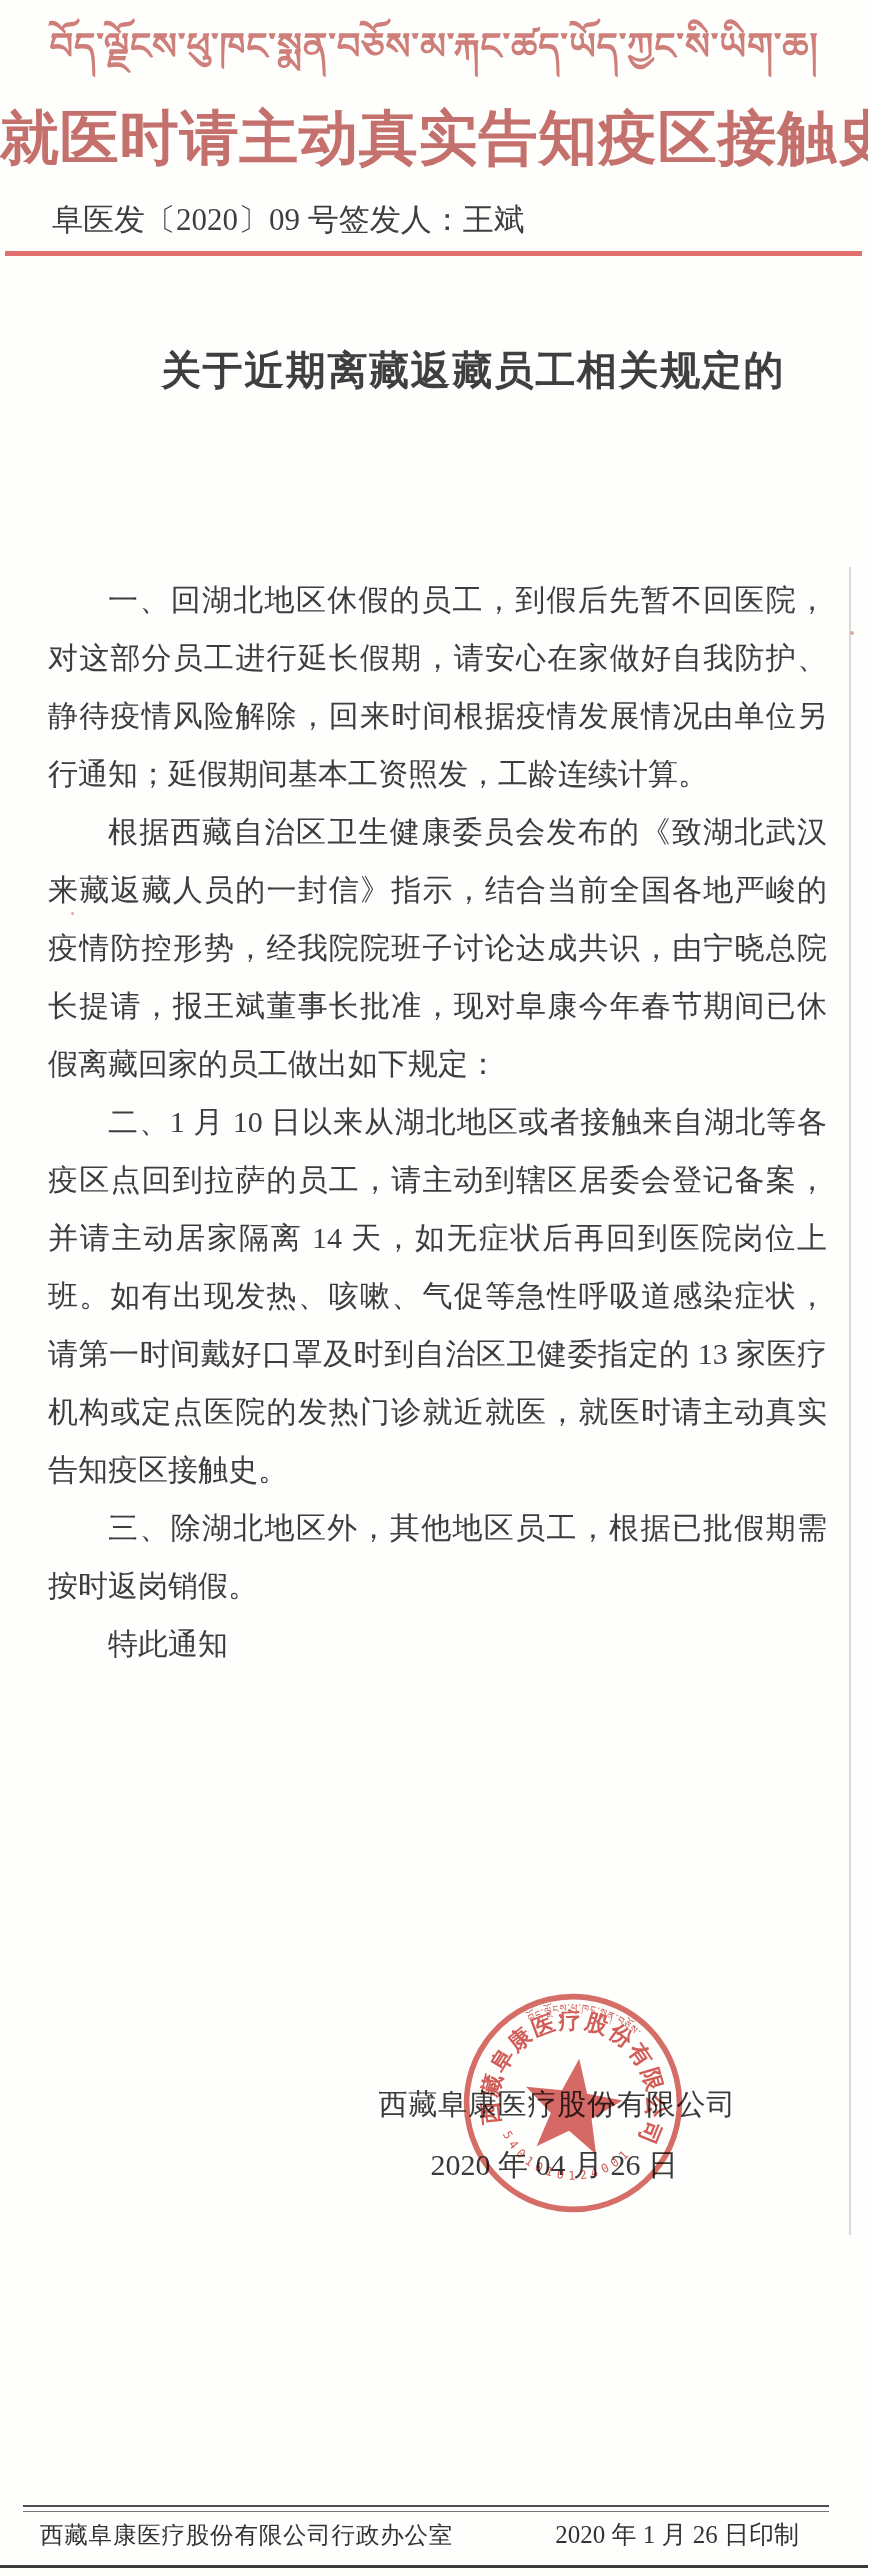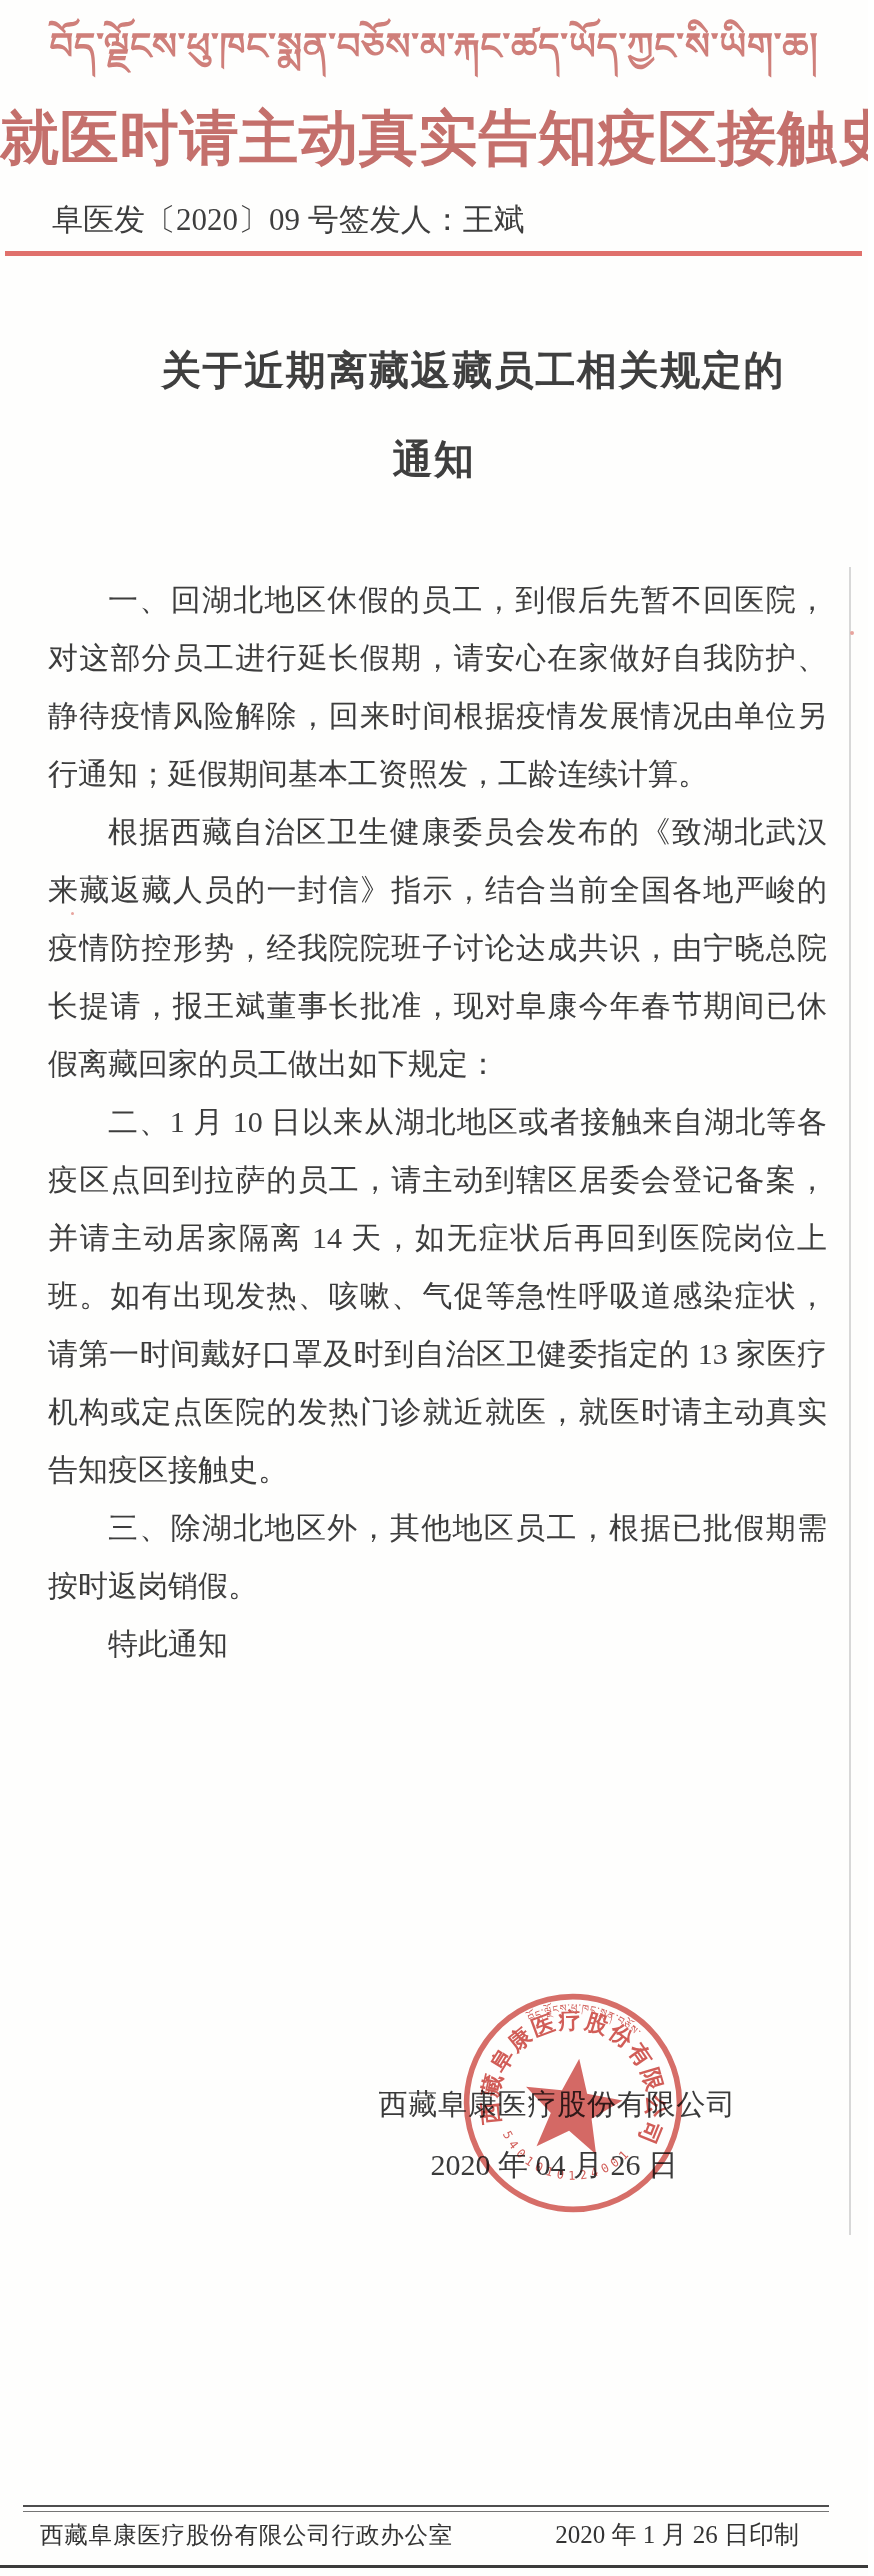--- a/index.html
+++ b/index.html
@@ -86,21 +86,20 @@
   <div class="org-title" style="color:#c4706c;">就医时请主动真实告知疫区接触史</div>
 
   <div class="doc-meta">
     <span>阜医发〔2020〕09 号</span>
     <span>签发人：王斌</span>
   </div>
 
   <div class="red-rule" style="background:#e0716c;"></div>
 
   <div class="notice-title-1">关于近期离藏返藏员工相关规定的</div>
-  <div class="notice-title-2">通知</div>
 
   <div class="doc-body">
     <p>一、回湖北地区休假的员工，到假后先暂不回医院，对这部分员工进行延长假期，请安心在家做好自我防护、静待疫情风险解除，回来时间根据疫情发展情况由单位另行通知；延假期间基本工资照发，工龄连续计算。</p>
     <p>根据西藏自治区卫生健康委员会发布的《致湖北武汉来藏返藏人员的一封信》指示，结合当前全国各地严峻的疫情防控形势，经我院院班子讨论达成共识，由宁晓总院长提请，报王斌董事长批准，现对阜康今年春节期间已休假离藏回家的员工做出如下规定：</p>
     <p>二、1 月 10 日以来从湖北地区或者接触来自湖北等各疫区点回到拉萨的员工，请主动到辖区居委会登记备案，并请主动居家隔离 14 天，如无症状后再回到医院岗位上班。如有出现发热、咳嗽、气促等急性呼吸道感染症状，请第一时间戴好口罩及时到自治区卫健委指定的 13 家医疗机构或定点医院的发热门诊就近就医，就医时请主动真实告知疫区接触史。</p>
     <p>三、除湖北地区外，其他地区员工，根据已批假期需按时返岗销假。</p>
     <p class="closing">特此通知</p>
   </div>
 
   <div class="edge-shadow"></div>

